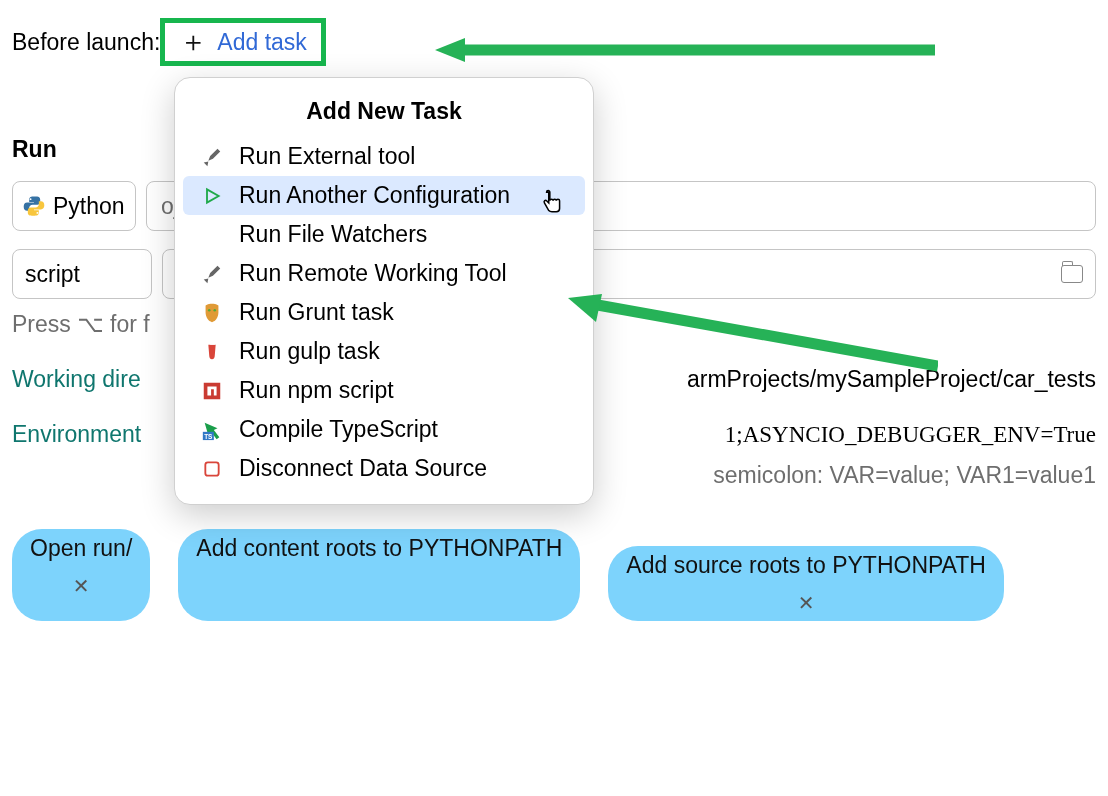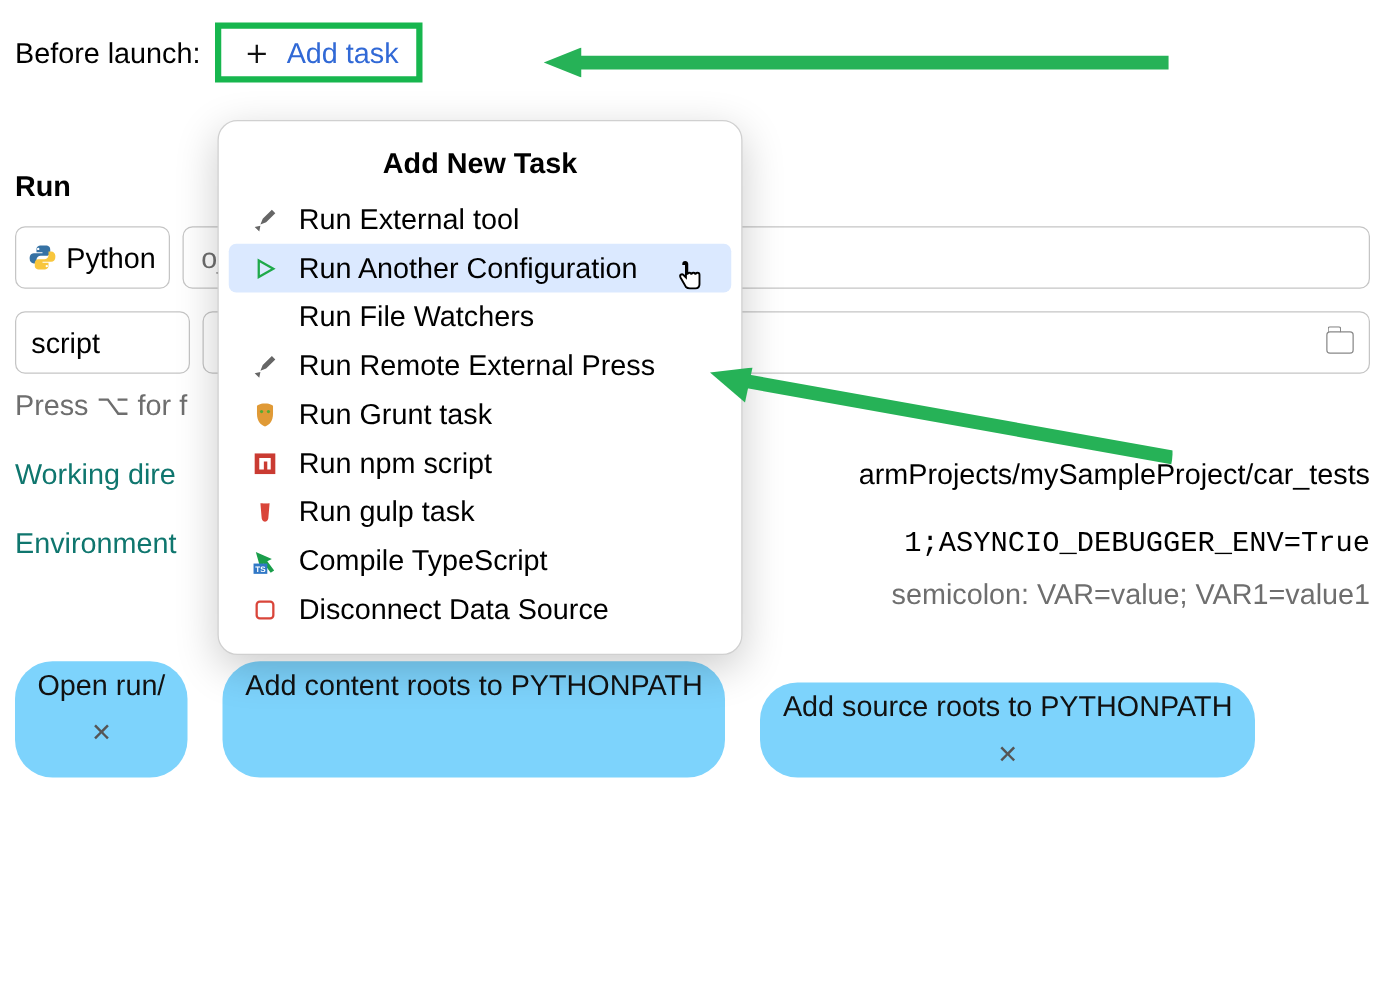--- a/index.html
+++ b/index.html
@@ -12,21 +12,21 @@
     height: 796px;
     position: relative;
     overflow: hidden;
     padding: 18px 12px;
   }
 
   
   .before-row {
     display: flex;
     align-items: center;
-    gap: 12px;
+    gap: 0;
     text-align: right;
   }
   .before-label { color: #000; }
   .add-task-btn {
     display: inline-flex;
     align-items: center;
     gap: 10px;
     padding: 6px 14px;
     height: 48px;
     border: 5px solid #17b64e;
@@ -135,21 +135,21 @@
     display: flex;
     align-items: center;
     margin-top: 28px;
     width: 1084px;
     white-space: nowrap;
     overflow: hidden;
   }
   .plain-row .label { color: #0f766e; flex: 0 0 auto; }
   .plain-row .value { color: #000; margin-left: auto; }
   .workdir-value { text-align: right; flex: 1; }
-  .env-value { font-family: Liberation Mono, monospace; }
+  .env-value { font-family: Liberation Serif, serif; }
 
   .env-help {
     margin-top: 14px;
     color: #6e6e6e;
     text-align: right;
     width: 1084px;
   }
 
   
   .chips {
@@ -168,21 +168,21 @@
     color: #111;
     white-space: nowrap;
     flex-direction: column;
   }
   .chip .x { color: #555; font-size: 20px; cursor: pointer; }
 
   
   .popup {
     position: absolute;
     left: 174px;
-    top: 96px;
+    top: 77px;
     width: 420px;
     background: #fff;
     border: 1px solid #d0d0d0;
     border-radius: 16px;
     box-shadow: 0 10px 34px rgba(0,0,0,0.20);
     padding: 14px 8px 16px 8px;
   }
   .popup-title {
     text-align: center;
     font-weight: 700;
@@ -323,52 +323,52 @@
     <span class="mi-icon"></span>
     <span>Run File Watchers</span>
   </div>
 
   <div class="menu-item">
     <span class="mi-icon">
       <svg width="22" height="22" viewBox="0 0 24 24" fill="#666">
           <path d="M21 6l-3-3-8 8-2 5 5-2 8-8zM3 18l4 4 1-5-5 1z"></path>
         </svg>
     </span>
-    <span>Run Remote External Press</span>
+    <span>Run Remote Working Tool</span>
   </div>
 
   <div class="menu-item">
     <span class="mi-icon">
       <svg width="22" height="22" viewBox="0 0 24 24">
           <path d="M5 4c0 0 2-2 7-2s7 2 7 2v7c0 6-3 10-7 11-4-1-7-5-7-11V4z" fill="#e09a36"></path>
           <circle cx="9" cy="9" r="1.4" fill="#5a3"></circle>
           <circle cx="15" cy="9" r="1.4" fill="#5a3"></circle>
         </svg>
     </span>
     <span>Run Grunt task</span>
   </div>
 
   <div class="menu-item">
     <span class="mi-icon">
       <svg width="22" height="22" viewBox="0 0 24 24">
+          <path d="M8 4h8l-1 12c0 2-1 4-3 4s-3-2-3-4L8 4z" fill="#d9453a"></path>
+          <path d="M10 2l6-2-1 4h-5z" fill="#fff"></path>
+        </svg>
+    </span>
+    <span>Run gulp task</span>
+  </div>
+
+  <div class="menu-item">
+    <span class="mi-icon">
+      <svg width="22" height="22" viewBox="0 0 24 24">
           <rect x="3" y="3" width="18" height="18" fill="#ca3b32"></rect>
           <path d="M7 7h10v10h-3V10h-3v7H7V7z" fill="#fff"></path>
         </svg>
     </span>
     <span>Run npm script</span>
-  </div>
-
-  <div class="menu-item">
-    <span class="mi-icon">
-      <svg width="22" height="22" viewBox="0 0 24 24">
-          <path d="M8 4h8l-1 12c0 2-1 4-3 4s-3-2-3-4L8 4z" fill="#d9453a"></path>
-          <path d="M10 2l6-2-1 4h-5z" fill="#fff"></path>
-        </svg>
-    </span>
-    <span>Run gulp task</span>
   </div>
 
   <div class="menu-item">
     <span class="mi-icon">
       <svg width="22" height="22" viewBox="0 0 24 24">
         <path d="M4 4l14 6-4 2 6 8-3 2-6-8-3 4L4 4z" fill="#1a9e4b"></path>
         <rect x="2" y="14" width="12" height="9" fill="#3178c6"></rect>
         <text x="3.5" y="21.5" font-size="7" fill="#fff" font-family="Arial" font-weight="700">TS</text>
       </svg>
     </span>

